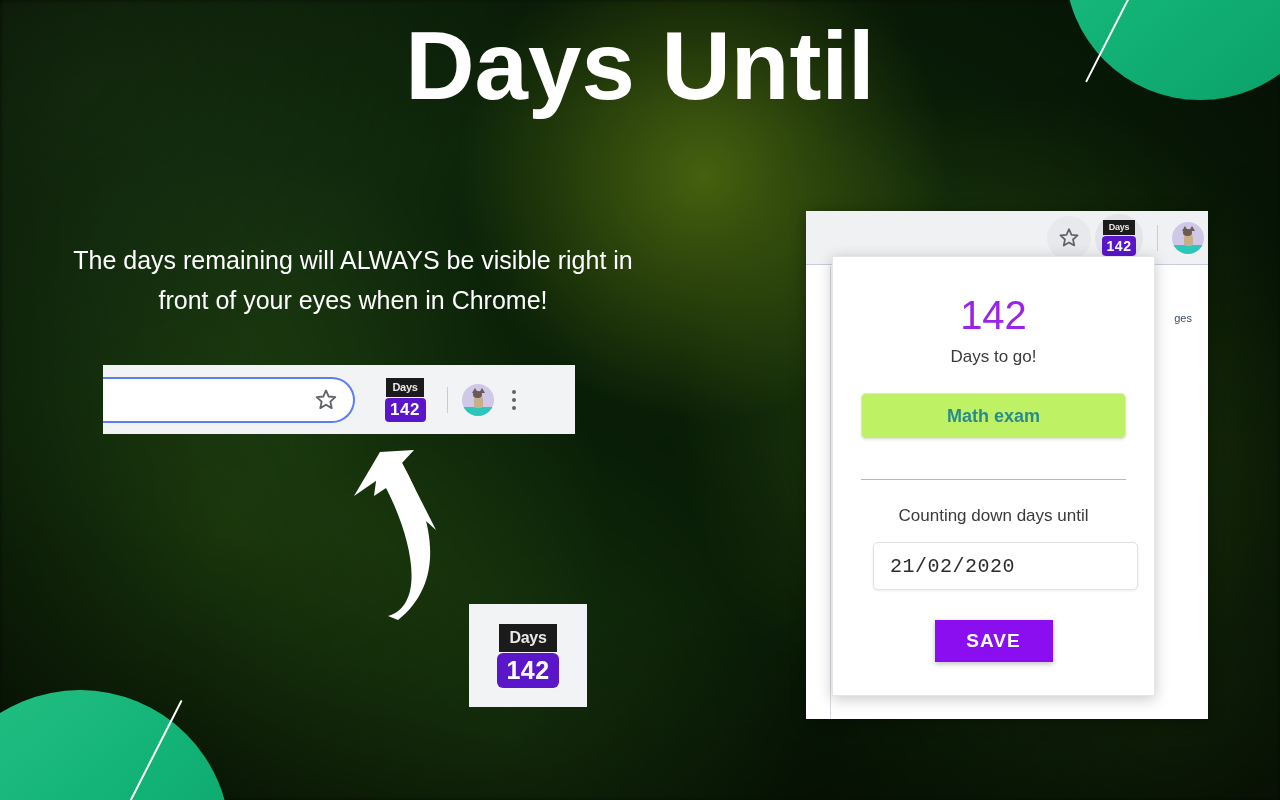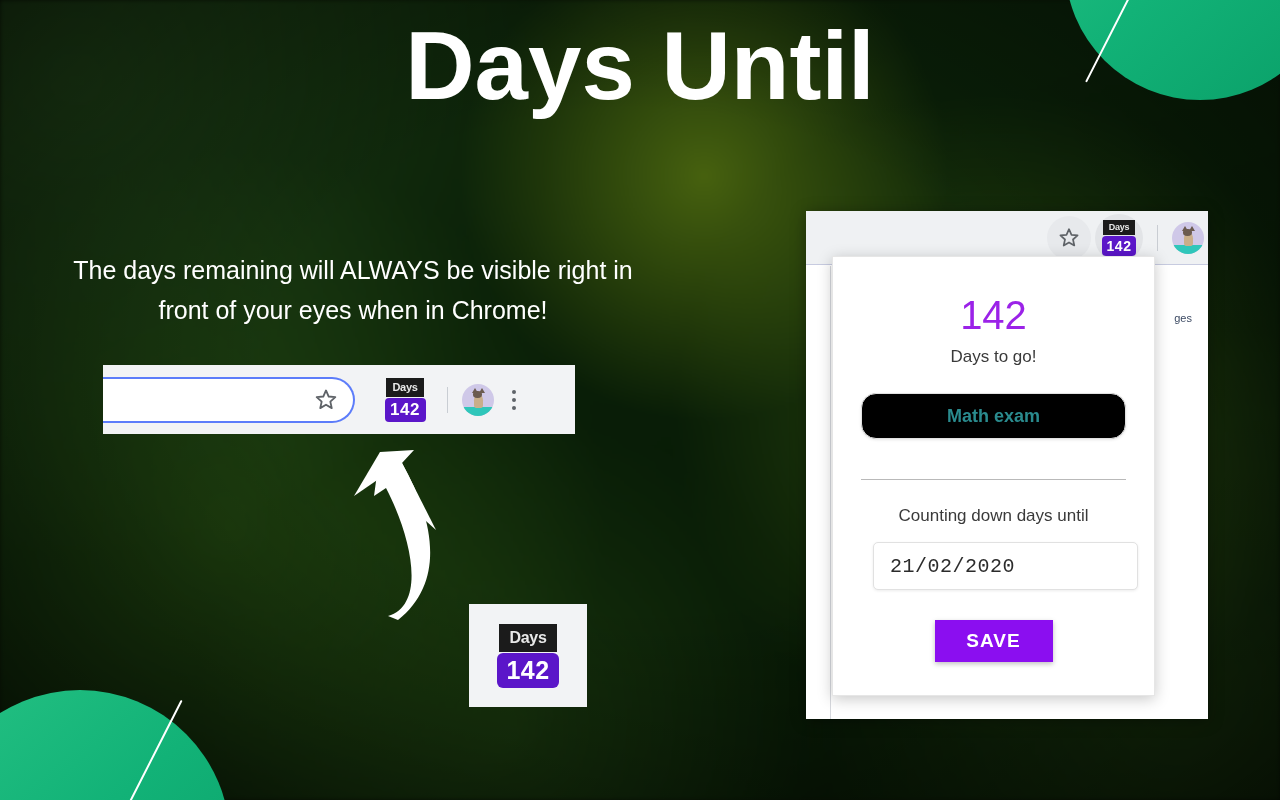--- a/index.html
+++ b/index.html
@@ -86,21 +86,21 @@
     font-weight: bold;
     font-size: 21px;
     color: #05d07a;
     padding-left: 140px;
   }
 
   
   #description {
     position: absolute;
     left: 48px;
-    top: 251px;
+    top: 241px;
     width: 610px;
     text-align: center;
     color: #ffffff;
     font-size: 25px;
     line-height: 1.58;
     font-weight: 400;
   }
 
   
   #toolbar-mock {
@@ -305,23 +305,23 @@
   }
   #popup-countlabel {
     font-size: 17px;
     color: #3a3a3a;
     margin-top: 12px;
   }
   #event-button {
     margin-top: 26px;
     width: 100%;
     height: 46px;
-    background: #000000;
+    background: #bef264;
     border: 1px solid #e1e1e1;
-    border-radius: 15px;
+    border-radius: 5px;
     box-shadow: 0 1px 3px rgba(0,0,0,0.10);
     color: #2a8b8e;
     font-size: 18px;
     font-weight: bold;
     cursor: pointer;
   }
   #popup-divider {
     margin: 40px 0 0 0;
     height: 1px;
     background: #b9b9b9;

